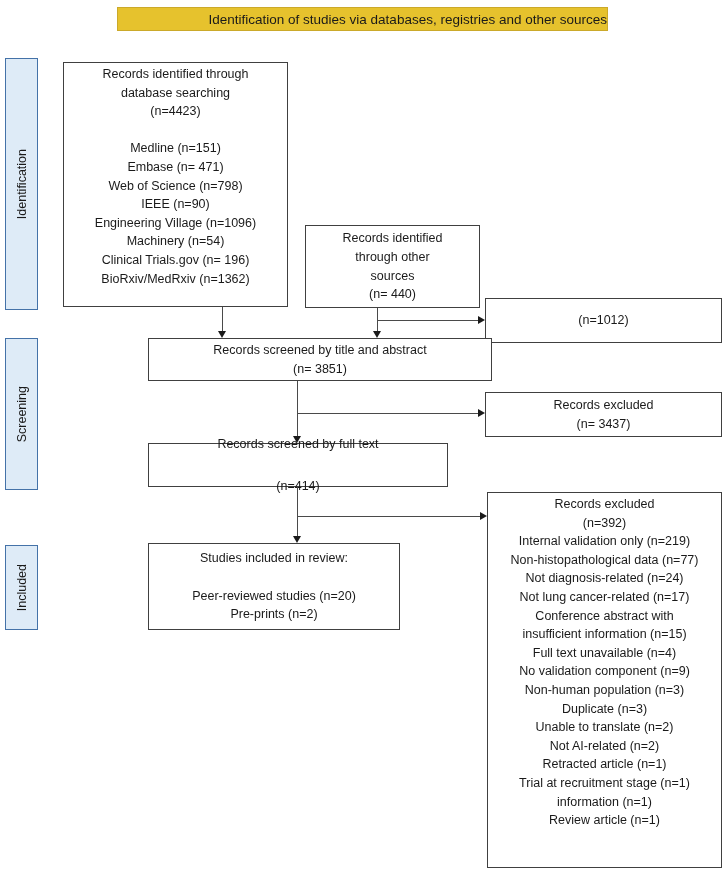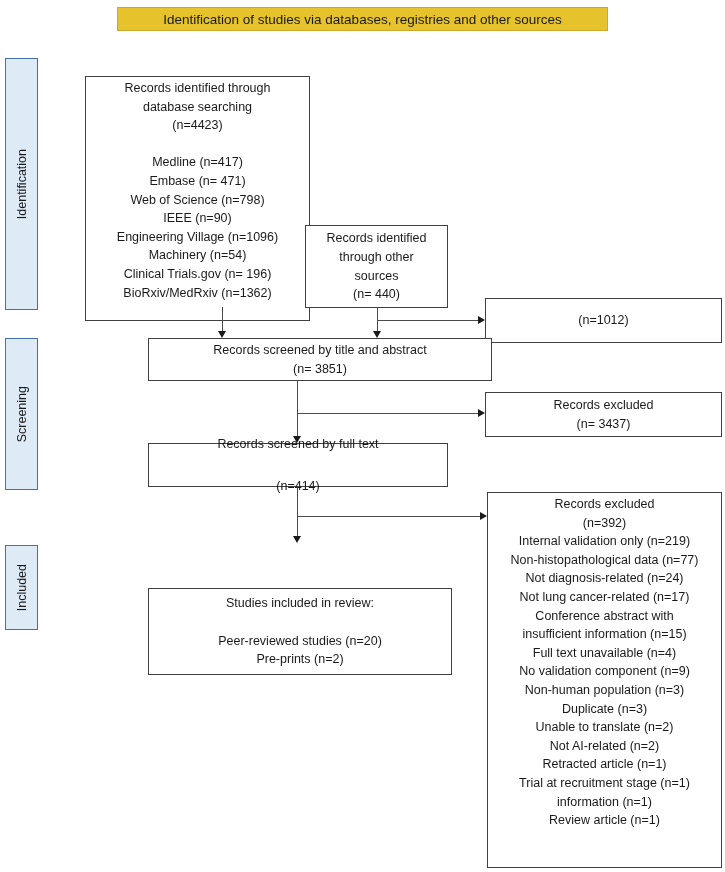--- a/index.html
+++ b/index.html
@@ -9,21 +9,21 @@
   }
   html,body{margin:0;padding:0;}
   body{
     width:725px;height:872px;position:relative;background:#ffffff;
     font-family:"Liberation Sans", sans-serif;color:var(--text);
     overflow:hidden;
   }
   .banner{
     position:absolute;left:117px;top:7px;width:491px;height:24px;
     background:var(--banner-bg);border:1px solid var(--banner-border);
-    display:flex;align-items:center;justify-content:center;
+    display:flex;align-items:center;justify-content:flex-end;
     font-size:13.5px;box-sizing:border-box;
   }
   .stage{
     position:absolute;left:5px;width:33px;
     background:var(--stage-bg);border:1px solid var(--stage-border);
     display:flex;align-items:center;justify-content:center;
     box-sizing:border-box;font-size:12.5px;
   }
   .stage .vtext{
     writing-mode:vertical-rl;transform:rotate(180deg);white-space:nowrap;
@@ -61,36 +61,36 @@
 <div class="stage" style="top:58px;height:252px;">
   <span class="vtext">Identification</span>
 </div>
 <div class="stage" style="top:338px;height:152px;">
   <span class="vtext">Screening</span>
 </div>
 <div class="stage" style="top:545px;height:85px;">
   <span class="vtext">Included</span>
 </div>
 
-<div class="fbox toppad" style="left:63px;top:76px;width:225px;height:245px;margin-left:22px;">
+<div class="fbox toppad" style="left:63px;top:62px;width:225px;height:245px;">
     <div class="tline">Records identified through</div>
     <div class="tline">database searching</div>
     <div class="tline">(n=4423)</div>
     <div class="tline"></div>
-    <div class="tline">Medline (n=417)</div>
+    <div class="tline">Medline (n=151)</div>
     <div class="tline">Embase (n= 471)</div>
     <div class="tline">Web of Science (n=798)</div>
     <div class="tline">IEEE (n=90)</div>
     <div class="tline">Engineering Village (n=1096)</div>
     <div class="tline">Machinery (n=54)</div>
     <div class="tline">Clinical Trials.gov (n= 196)</div>
     <div class="tline">BioRxiv/MedRxiv (n=1362)</div>
   </div>
 
-<div class="fbox" style="left:305px;top:225px;width:143px;height:83px;">
+<div class="fbox" style="left:305px;top:225px;width:175px;height:83px;">
     <div class="tline">Records identified</div>
     <div class="tline">through other</div>
     <div class="tline">sources</div>
     <div class="tline">(n= 440)</div>
   </div>
 
 <div class="fbox" style="left:485px;top:298px;width:237px;height:45px;">
     <div class="tline">(n=1012)</div>
   </div>
 
@@ -102,21 +102,21 @@
 <div class="fbox" style="left:485px;top:392px;width:237px;height:45px;">
     <div class="tline">Records excluded</div>
     <div class="tline">(n= 3437)</div>
   </div>
 
 <div class="fbox" style="left:148px;top:443px;width:300px;height:44px;gap:23px;">
     <div class="tline">Records screened by full text</div>
     <div class="tline">(n=414)</div>
   </div>
 
-<div class="fbox" style="left:148px;top:543px;width:304px;height:87px;margin-top:45px;">
+<div class="fbox" style="left:148px;top:543px;width:252px;height:87px;">
     <div class="tline">Studies included in review:</div>
     <div class="tline"></div>
     <div class="tline">Peer-reviewed studies (n=20)</div>
     <div class="tline">Pre-prints (n=2)</div>
   </div>
 
 <div class="fbox toppad" style="left:487px;top:492px;width:235px;height:376px;">
     <div class="tline">Records excluded</div>
     <div class="tline">(n=392)</div>
     <div class="tline">Internal validation only (n=219)</div>

